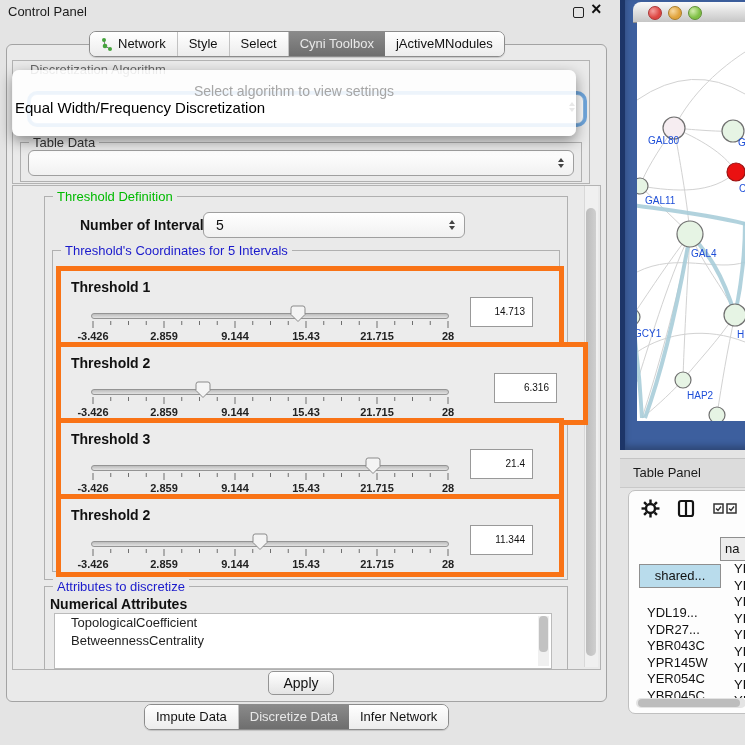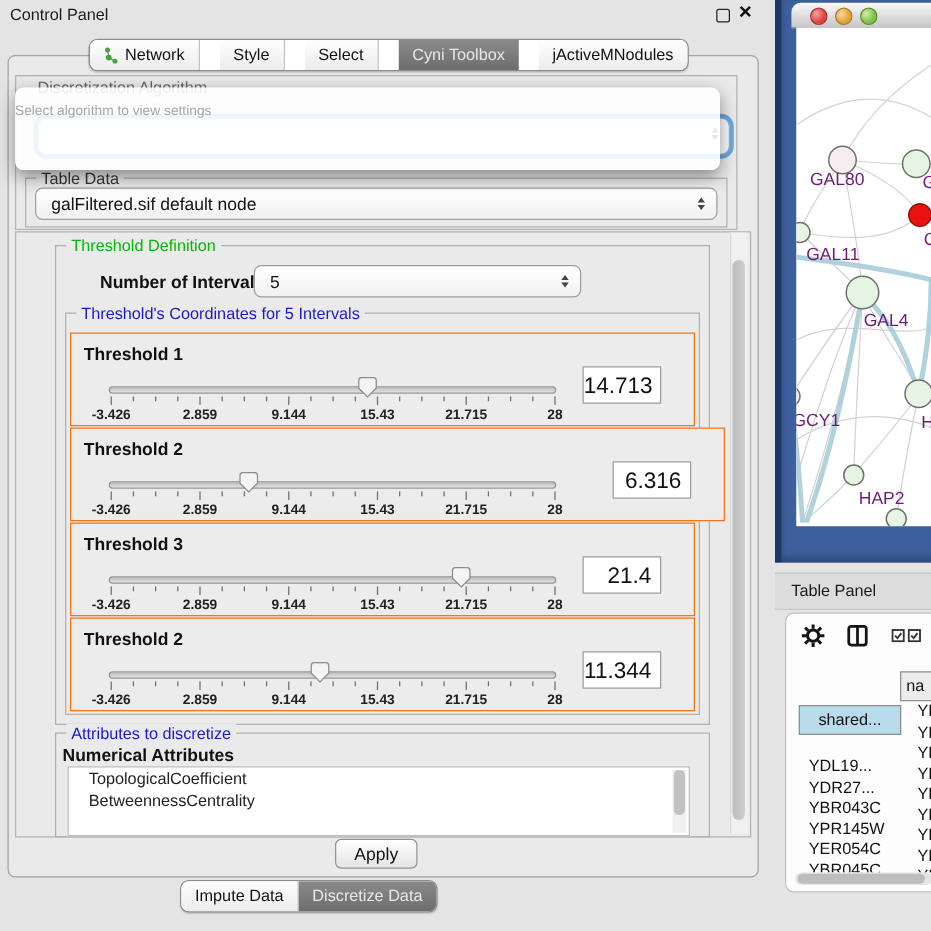--- a/index.html
+++ b/index.html
@@ -14,21 +14,21 @@
   .float-btn{position:absolute;left:573px;top:7px;width:9px;height:9px;border:1.7px solid #222;border-radius:2px;}
   .close-btn{position:absolute;left:591px;top:-3px;font-size:18px;font-weight:700;color:#111;}
 
   
   .segtabs{display:flex;height:24px;border:1px solid #8b8b8b;border-radius:7px;overflow:hidden;
            font-size:13px;background:#fff;box-shadow:0 1px 1px rgba(0,0,0,.15);}
   .seg{padding:0 11px;line-height:24px;background:linear-gradient(#ffffff,#ececec);
        border-right:1px solid #c2c2c2;color:#111;display:flex;align-items:center;gap:5px;white-space:nowrap;}
   .seg:last-child{border-right:none;}
   .seg.dark{background:linear-gradient(#8a8a8a,#6e6e6e);color:#e8e8e8;border-right:none;justify-content:center;}
-  .tabs-top{left:71px;top:31px;z-index:5;gap:16px;}
+  .tabs-top{left:89px;top:31px;z-index:5;}
   .tabs-bottom{left:144px;top:704px;z-index:5;}
 
   
   .tabpanel{left:6px;top:44px;width:599px;height:656px;border:1px solid #a3a3a3;border-radius:6px;background:#eaeaea;}
   .boxA{left:12px;top:60px;width:576px;height:122px;border:1px solid #b3b3b3;background:#eaeaea;}
   .boxB{left:12px;top:185px;width:587px;height:483px;border:1px solid #b3b3b3;background:#eaeaea;}
 
   .group{position:absolute;border:1px solid #b0b0b0;}
   .group-title{position:absolute;top:-8px;left:8px;background:#eaeaea;padding:0 4px;font-size:13px;}
   .t-green{color:#00bb00;}
@@ -41,61 +41,61 @@
   .combo .arrows{position:absolute;right:9px;top:50%;transform:translateY(-50%);display:flex;flex-direction:column;gap:2px;}
   .tri-up{width:0;height:0;border-left:3.5px solid transparent;border-right:3.5px solid transparent;border-bottom:4.5px solid #444;}
   .tri-dn{width:0;height:0;border-left:3.5px solid transparent;border-right:3.5px solid transparent;border-top:4.5px solid #444;}
 
   .combo-focus{left:30px;top:94px;width:552px;height:28px;border-radius:7px;background:#fdfdfd;
                border:1px solid #88b6e2;box-shadow:0 0 0 3px #6fa6dc;}
 
   
   .popup{left:12px;top:70px;width:564px;height:66px;border-radius:7px;background:rgba(255,255,255,.88);
          box-shadow:0 5px 14px rgba(0,0,0,.42);z-index:50;}
-  .popup-prompt{margin-top:13px;color:#a6a6a6;font-size:11px;}
+  .popup-prompt{margin-top:13px;text-align:center;color:#a6a6a6;font-size:14px;}
   .popup-opt1{font-weight:bold;font-size:15px;padding-left:3px;margin-top:2px;color:#000;}
   .popup-opt2{font-size:15px;padding-left:3px;color:#000;}
 
   
   .vtrack{left:584px;top:186px;width:13px;height:481px;background:#f0f0f0;border-left:1px solid #d8d8d8;}
   .vthumb{left:586px;top:208px;width:10px;height:448px;border-radius:5px;background:linear-gradient(90deg,#bcbcbc,#cfcfcf);}
 
   
-  .th-panel{position:absolute;left:56px;width:498px;height:73px;border:1px solid #f97316;background:#ececec;}
+  .th-panel{position:absolute;left:56px;width:498px;height:73px;border:5px solid #f97316;background:#ececec;}
   .th-label{position:absolute;left:10px;top:8px;font-weight:bold;font-size:14px;color:#111;}
   .slider-wrap{position:absolute;left:30px;top:38px;width:358px;height:34px;}
   .track{position:absolute;left:0;top:4px;width:356px;height:4px;border:1px solid #949494;border-radius:3px;
          background:linear-gradient(#bdbdbd,#e2e2e2);}
   .ticks{position:absolute;left:0;top:12px;}
   .thumb{position:absolute;top:-4px;}
   .scale{position:absolute;left:0;top:21px;width:358px;height:12px;font-size:11px;font-weight:bold;color:#222;}
   .scale span{position:absolute;transform:translateX(-50%);white-space:nowrap;}
   .value-box{position:absolute;right:26px;top:26px;width:54px;height:28px;background:#fff;border:1px solid #999;
-             font-size:18px;text-align:right;line-height:28px;padding-right:7px;}
+             font-size:10px;text-align:right;line-height:28px;padding-right:7px;}
 
   
   .attr-list{position:absolute;left:54px;top:613px;width:496px;height:54px;background:#fff;border:1px solid #bbb;overflow:hidden;}
   .attr-item{padding-left:16px;line-height:18px;font-size:13px;color:#222;white-space:nowrap;}
   .list-vtrack{position:absolute;right:2px;top:2px;width:11px;height:50px;background:#f0f0f0;}
   .list-vthumb{position:absolute;right:3px;top:2px;width:9px;height:36px;border-radius:4px;background:#c2c2c2;}
 
   .apply-btn{left:268px;top:671px;width:64px;height:22px;border:1px solid #949494;border-radius:5px;
              background:linear-gradient(#ffffff,#e4e4e4);font-size:14px;text-align:center;line-height:22px;}
 
   
   .net-window{left:620px;top:0;width:125px;height:450px;background:#3d5f9e;
               border-left:5px solid #1d3568;box-shadow:inset 0 -4px 6px rgba(0,0,0,.25);}
   .net-titlebar{position:absolute;left:8px;top:2px;right:0;height:20px;border-radius:8px 0 0 0;
                 background:linear-gradient(#fafafa,#c6c6c6);border-bottom:1px solid #8f8f8f;}
   .light{position:absolute;top:4px;width:12px;height:12px;border-radius:50%;}
   .light.red{left:15px;background:radial-gradient(circle at 4px 4px,#f4a09e,#dd4642 60%);border:1px solid #a33;}
   .light.yellow{left:35px;background:radial-gradient(circle at 4px 4px,#f8d9a0,#e0a33b 60%);border:1px solid #a97c28;}
   .light.green{left:55px;background:radial-gradient(circle at 4px 4px,#d3edae,#7fc045 60%);border:1px solid #5f8f35;}
   .net-canvas{position:absolute;left:12px;top:22px;width:108px;height:399px;background:#fff;overflow:hidden;}
-  .net-label{position:absolute;font-size:14px;color:#701a75;white-space:nowrap;}
+  .net-label{position:absolute;font-size:10px;color:#1d4ed8;white-space:nowrap;}
 
   
   .tp-bar{left:620px;top:458px;width:125px;height:28px;background:#dcdcdc;border-top:1px solid #c4c4c4;
           border-bottom:1px solid #c9c9c9;font-size:13px;color:#1a1a1a;line-height:28px;}
   .tp-bar span{margin-left:13px;}
   .tp-card{left:628px;top:490px;width:130px;height:222px;background:#fdfdfd;border:1px solid #c0c0c0;border-radius:7px;}
   .tp-toolbar-icon{position:absolute;top:8px;}
   .tp-header-cell{position:absolute;top:46px;height:22px;border:1px solid #8f8f8f;font-size:13px;line-height:22px;}
   .cell1{left:10px;width:80px;background:#b9dcec;text-align:center;margin-top:27px;}
   .cell2{left:91px;width:120px;background:#ececec;padding-left:4px;}
@@ -179,21 +179,20 @@
   <span class="arrows" style="position:absolute;right:8px;top:7px;display:flex;flex-direction:column;gap:2px;">
     <i class="tri-up"></i>
       <i class="tri-dn"></i>
   </span>
 </div>
 
 <div class="group" style="left:20px;top:142px;width:560px;height:38px;z-index:1;">
   <span class="group-title t-gray">Table Data</span>
 </div>
 <div class="combo" style="left:28px;top:150px;width:532px;height:24px;line-height:24px;z-index:2;">
-  <span>galFiltered.sif default node</span>
   <span class="arrows">
       <i class="tri-up"></i>
       <i class="tri-dn"></i>
     </span>
 </div>
 
 <div class="abs boxB"></div>
 <div class="abs vtrack"></div>
 <div class="abs vthumb"></div>
 
@@ -314,24 +313,28 @@
 
 <div class="abs apply-btn">Apply</div>
 
 <div class="abs segtabs tabs-bottom">
   <div class="seg">
       <span>Impute Data</span>
     </div>
   <div class="seg dark">
       <span>Discretize Data</span>
     </div>
+  <div class="seg">
+      <span>Infer Network</span>
+    </div>
 </div>
 
 <div class="abs popup">
   <div class="popup-prompt">Select algorithm to view settings</div>
+  <div class="popup-opt2">Equal Width/Frequency Discretization</div>
 </div>
 
 <div class="abs net-window">
   <div class="net-titlebar">
     <span class="light red"></span>
     <span class="light yellow"></span>
     <span class="light green"></span>
   </div>
   <div class="net-canvas">
     <svg width="108" height="399">

